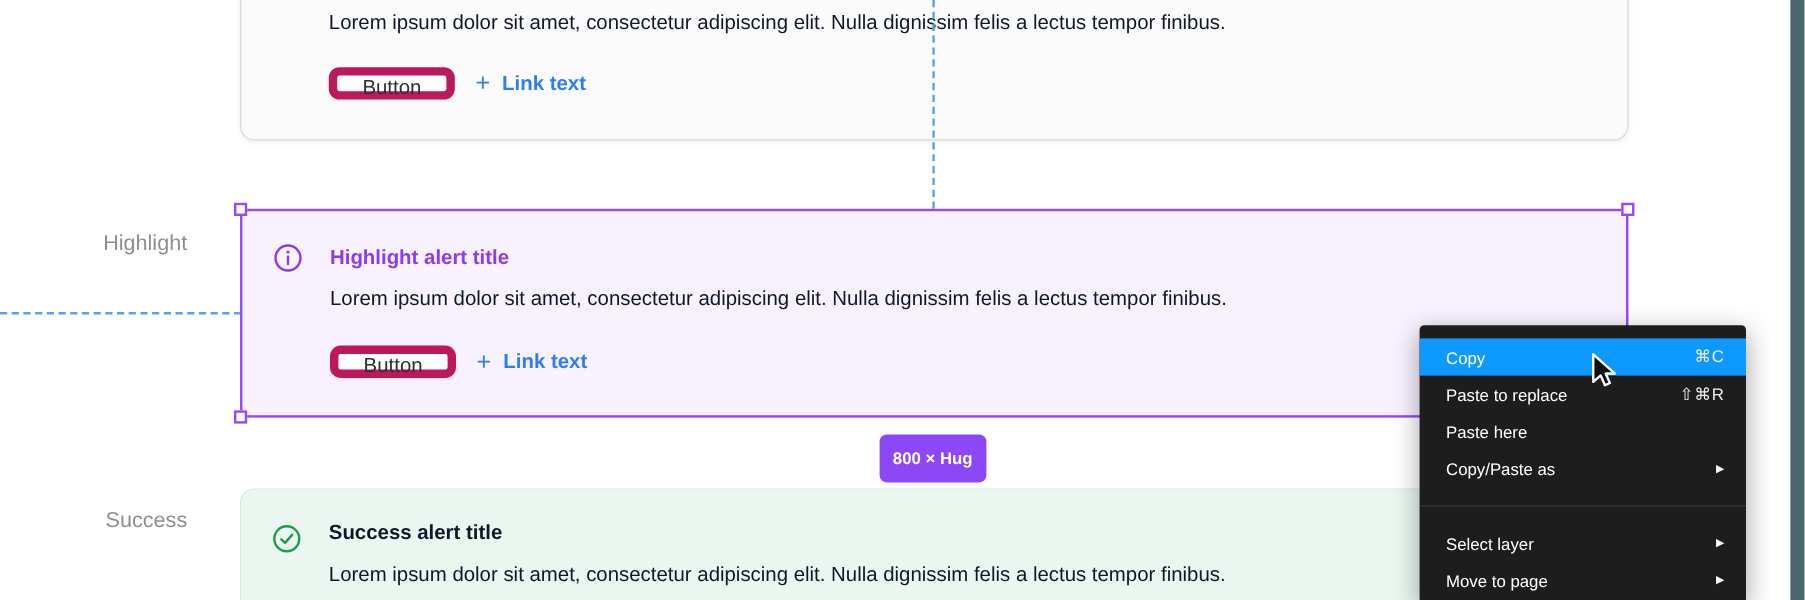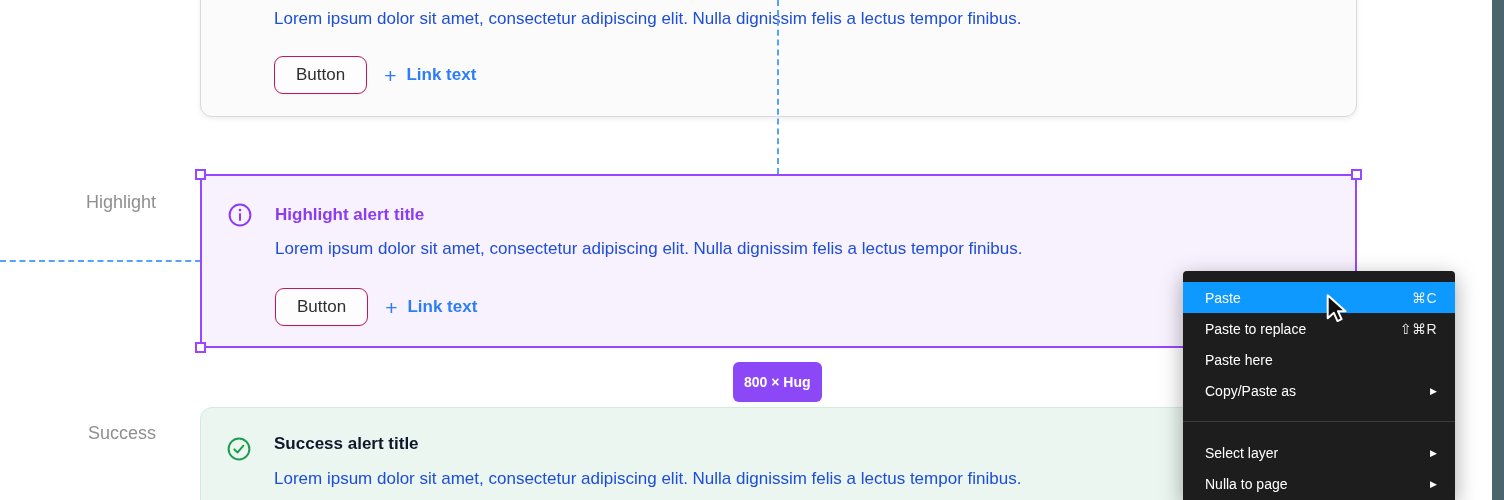--- a/index.html
+++ b/index.html
@@ -12,24 +12,24 @@
   .card { position:absolute; left:200px; width:1157px; }
   .top-card { top:-57px; height:174px; background:#FBFBFB; border:1px solid #D9D9D9;
               border-radius:12px; box-shadow:0 2px 5px rgba(0,0,0,0.07); }
   .highlight-card { top:174px; height:174px; background:#F8F1FE; border:2px solid #9747FF; }
   .success-card { top:407px; height:110px; background:#EBF6F0; border:1px solid #D5EBDE; border-radius:12px; }
 
   .alert-icon { position:absolute; left:26px; top:27px; width:24px; height:24px; }
   .alert-title { position:absolute; left:73px; font-size:17px; font-weight:700; white-space:nowrap; }
   .title-purple { color:#8B3BF0; top:29px; }
   .title-green  { color:#0f172a; top:26px; }
-  .alert-body { position:absolute; left:73px; font-size:17px; color:#1d4ed8; white-space:nowrap; }
+  .alert-body { position:absolute; left:73px; font-size:17px; color:#0f172a; white-space:nowrap; }
   .alert-actions { position:absolute; left:73px; display:flex; align-items:center; gap:17px; }
 
-  .alert-button { height:38px; padding:0 21px; background:#FDFDFD; border:1px solid #be185d;
+  .alert-button { height:27px; padding:0 21px; background:#FDFDFD; border:7px solid #be185d;
                   border-radius:9px; font-family:inherit; font-size:17px; color:#2F2F2F;
                   box-shadow:0 1px 2px rgba(0,0,0,0.05); cursor:default; }
   .alert-link { display:flex; align-items:center; gap:10px; color:#2D7EF6; font-size:17px; font-weight:600; cursor:pointer; }
   .plus-glyph { font-size:21px; font-weight:400; line-height:1; }
 
   
   .handle { position:absolute; width:11px; height:11px; background:#ffffff; border:2px solid #9747FF; z-index:3; }
   .h-tl { left:-7px; top:-7px; }  .h-tr { right:-7px; top:-7px; }
   .h-bl { left:-7px; bottom:-7px; } .h-br { right:-7px; bottom:-7px; }
 
@@ -113,42 +113,42 @@
         <circle cx="12" cy="12" r="10.4" fill="none" stroke="#1A9E4E" stroke-width="2"></circle>
         <path d="M7.4 12.4 L10.6 15.4 L16.4 8.7" fill="none" stroke="#1A9E4E" stroke-width="2" stroke-linecap="round" stroke-linejoin="round"></path>
       </svg>
     </span>
     <div class="alert-title title-green">Success alert title</div>
     <div class="alert-body" style="top:61px">Lorem ipsum dolor sit amet, consectetur adipiscing elit. Nulla dignissim felis a lectus tempor finibus.</div>
   </div>
 
   <div class="context-menu">
     <div class="menu-item highlighted">
-      <span>Paste</span>
+      <span>Copy</span>
       <span class="menu-shortcut">⌘C</span>
     </div>
     <div class="menu-item">
       <span>Paste to replace</span>
       <span class="menu-shortcut">⇧⌘R</span>
     </div>
     <div class="menu-item">
       <span>Paste here</span>
       <span class="menu-shortcut"></span>
     </div>
     <div class="menu-item">
       <span>Copy/Paste as</span>
       <span class="submenu-arrow">▶</span>
     </div>
     <div class="menu-divider"></div>
     <div class="menu-item">
       <span>Select layer</span>
       <span class="submenu-arrow">▶</span>
     </div>
     <div class="menu-item">
-      <span>Nulla to page</span>
+      <span>Move to page</span>
       <span class="submenu-arrow">▶</span>
     </div>
   </div>
 
   <svg class="cursor" width="22" height="31" viewBox="0 0 17 25">
     <polygon points="1,1 1,19.5 6,15.2 8.9,21.8 12.2,20.3 9.3,13.9 15.4,13.9" fill="#111111" stroke="#ffffff" stroke-width="1.6" stroke-linejoin="round"></polygon>
   </svg>
 
   <div class="panel-edge"></div>
 

